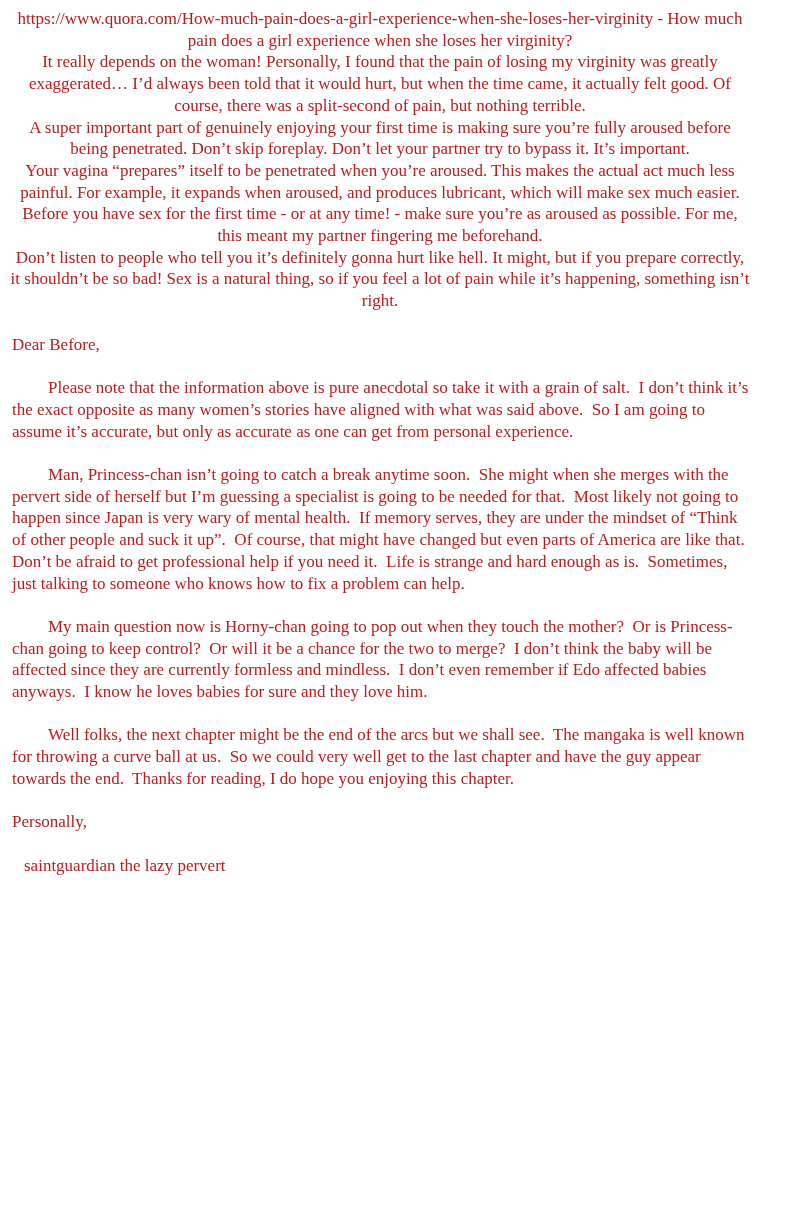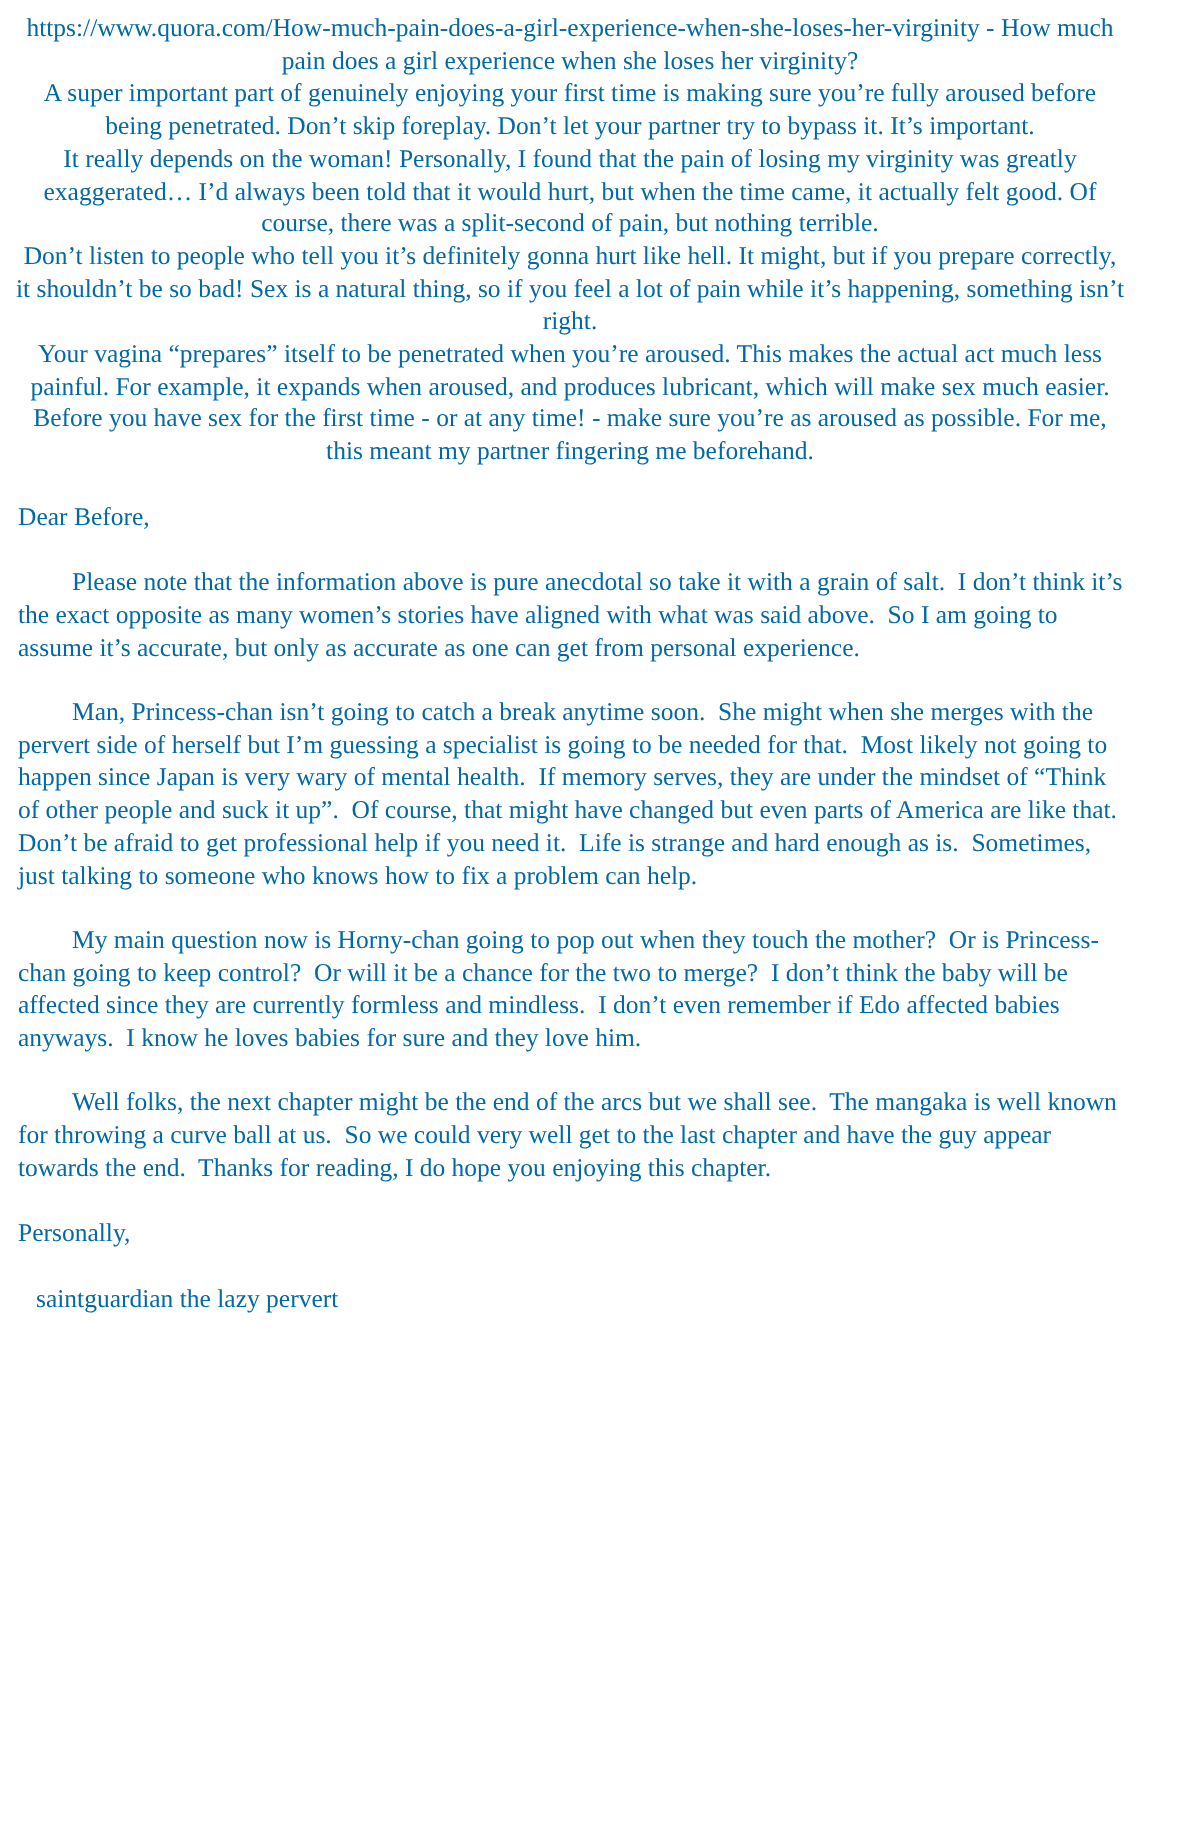--- a/index.html
+++ b/index.html
@@ -9,21 +9,21 @@
   }
   .page {
     position: relative;
     width: 760px;
     height: 1224px;
     background: #ffffff;
     overflow: hidden;
     font-family: "Liberation Serif", "DejaVu Serif", serif;
     font-size: 17px;
     line-height: 21.7px;
-    color: #0369a1;
+    color: #b91c1c;
     -webkit-font-smoothing: antialiased;
   }
   .quote-block {
     padding: 8px 10px 0 10px;
     text-align: center;
   }
   .quote-block p {
     margin: 0;
     white-space: pre-wrap;
   }
@@ -45,24 +45,24 @@
     white-space: pre-wrap;
   }
 </style>
 </head>
 <body>
 
 <div class="page">
 
   <div class="quote-block">
     <p>https://www.quora.com/How-much-pain-does-a-girl-experience-when-she-loses-her-virginity - How much pain does a girl experience when she loses her virginity?</p>
+    <p>It really depends on the woman! Personally, I found that the pain of losing my virginity was greatly exaggerated… I’d always been told that it would hurt, but when the time came, it actually felt good. Of course, there was a split-second of pain, but nothing terrible.</p>
     <p>A super important part of genuinely enjoying your first time is making sure you’re fully aroused before being penetrated. Don’t skip foreplay. Don’t let your partner try to bypass it. It’s important.</p>
-    <p>It really depends on the woman! Personally, I found that the pain of losing my virginity was greatly exaggerated… I’d always been told that it would hurt, but when the time came, it actually felt good. Of course, there was a split-second of pain, but nothing terrible.</p>
+    <p>Your vagina “prepares” itself to be penetrated when you’re aroused. This makes the actual act much less painful. For example, it expands when aroused, and produces lubricant, which will make sex much easier. Before you have sex for the first time - or at any time! - make sure you’re as aroused as possible. For me, this meant my partner fingering me beforehand.</p>
     <p>Don’t listen to people who tell you it’s definitely gonna hurt like hell. It might, but if you prepare correctly, it shouldn’t be so bad! Sex is a natural thing, so if you feel a lot of pain while it’s happening, something isn’t right.</p>
-    <p>Your vagina “prepares” itself to be penetrated when you’re aroused. This makes the actual act much less painful. For example, it expands when aroused, and produces lubricant, which will make sex much easier. Before you have sex for the first time - or at any time! - make sure you’re as aroused as possible. For me, this meant my partner fingering me beforehand.</p>
   </div>
 
   <div class="letter">
     <p class="salutation">Dear Before,</p>
     <p class="body-para">Please note that the information above is pure anecdotal so take it with a grain of salt.  I don’t think it’s the exact opposite as many women’s stories have aligned with what was said above.  So I am going to assume it’s accurate, but only as accurate as one can get from personal experience.</p>
     <p class="body-para">Man, Princess-chan isn’t going to catch a break anytime soon.  She might when she merges with the pervert side of herself but I’m guessing a specialist is going to be needed for that.  Most likely not going to happen since Japan is very wary of mental health.  If memory serves, they are under the mindset of “Think of other people and suck it up”.  Of course, that might have changed but even parts of America are like that.  Don’t be afraid to get professional help if you need it.  Life is strange and hard enough as is.  Sometimes, just talking to someone who knows how to fix a problem can help.</p>
     <p class="body-para">My main question now is Horny-chan going to pop out when they touch the mother?  Or is Princess-chan going to keep control?  Or will it be a chance for the two to merge?  I don’t think the baby will be affected since they are currently formless and mindless.  I don’t even remember if Edo affected babies anyways.  I know he loves babies for sure and they love him.</p>
     <p class="body-para">Well folks, the next chapter might be the end of the arcs but we shall see.  The mangaka is well known for throwing a curve ball at us.  So we could very well get to the last chapter and have the guy appear towards the end.  Thanks for reading, I do hope you enjoying this chapter.</p>
     <p class="closing">Personally,</p>
     <div class="signature">

